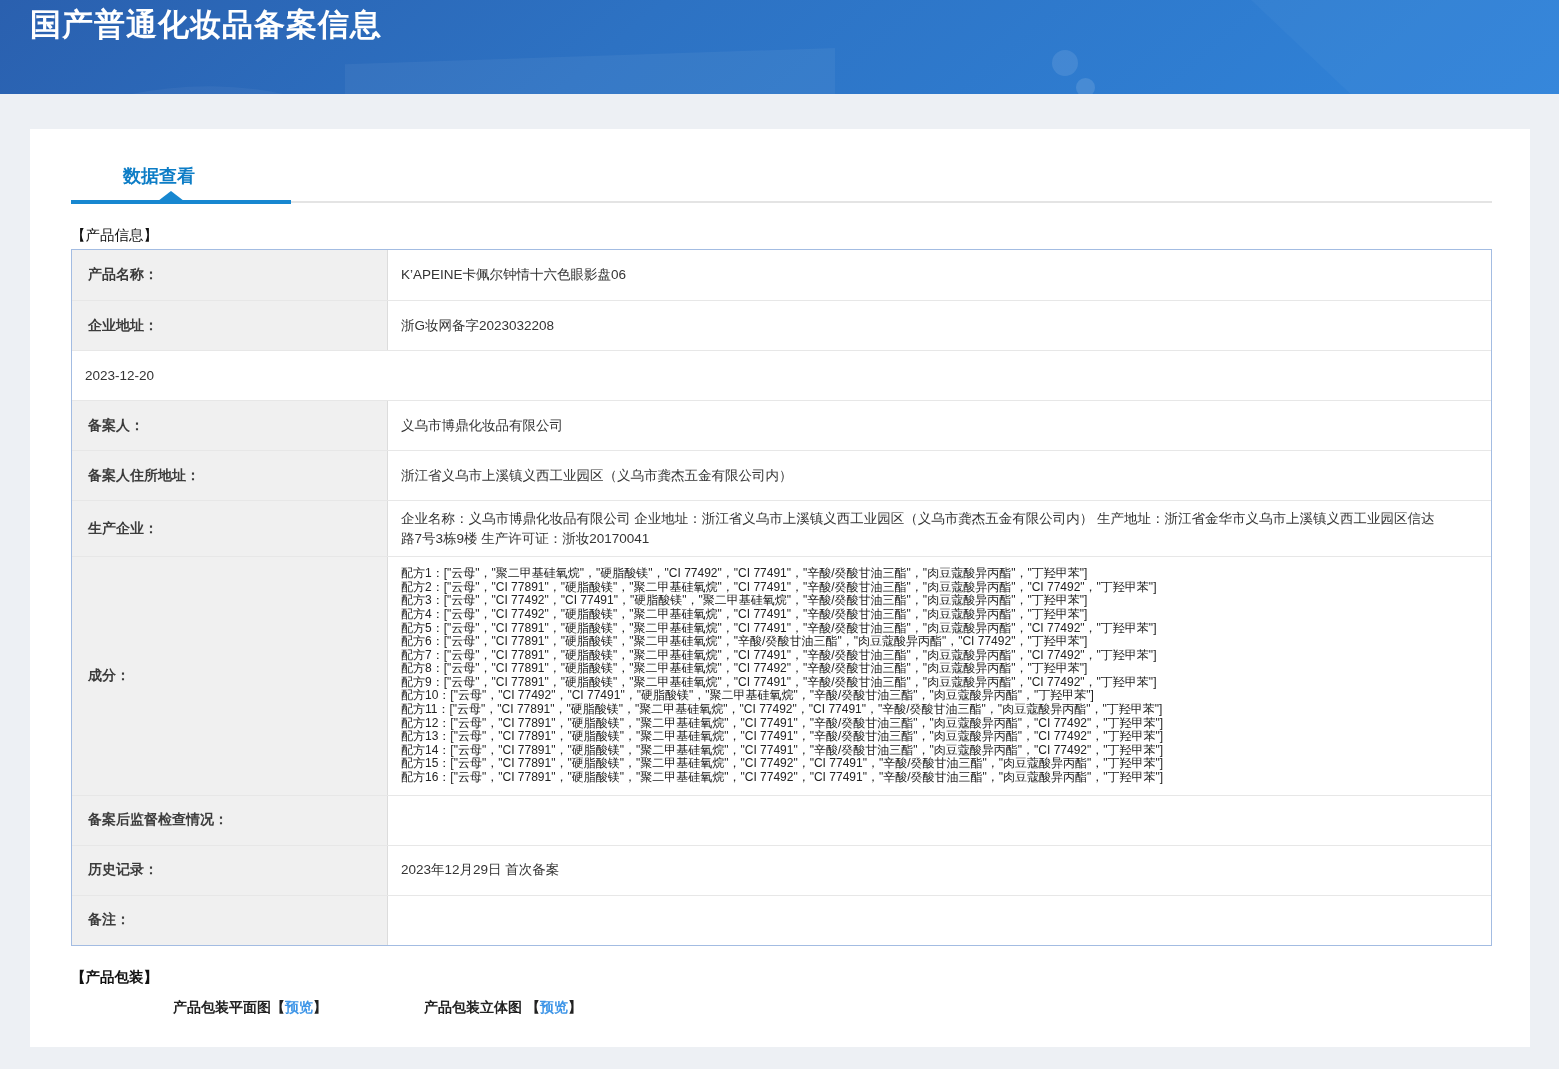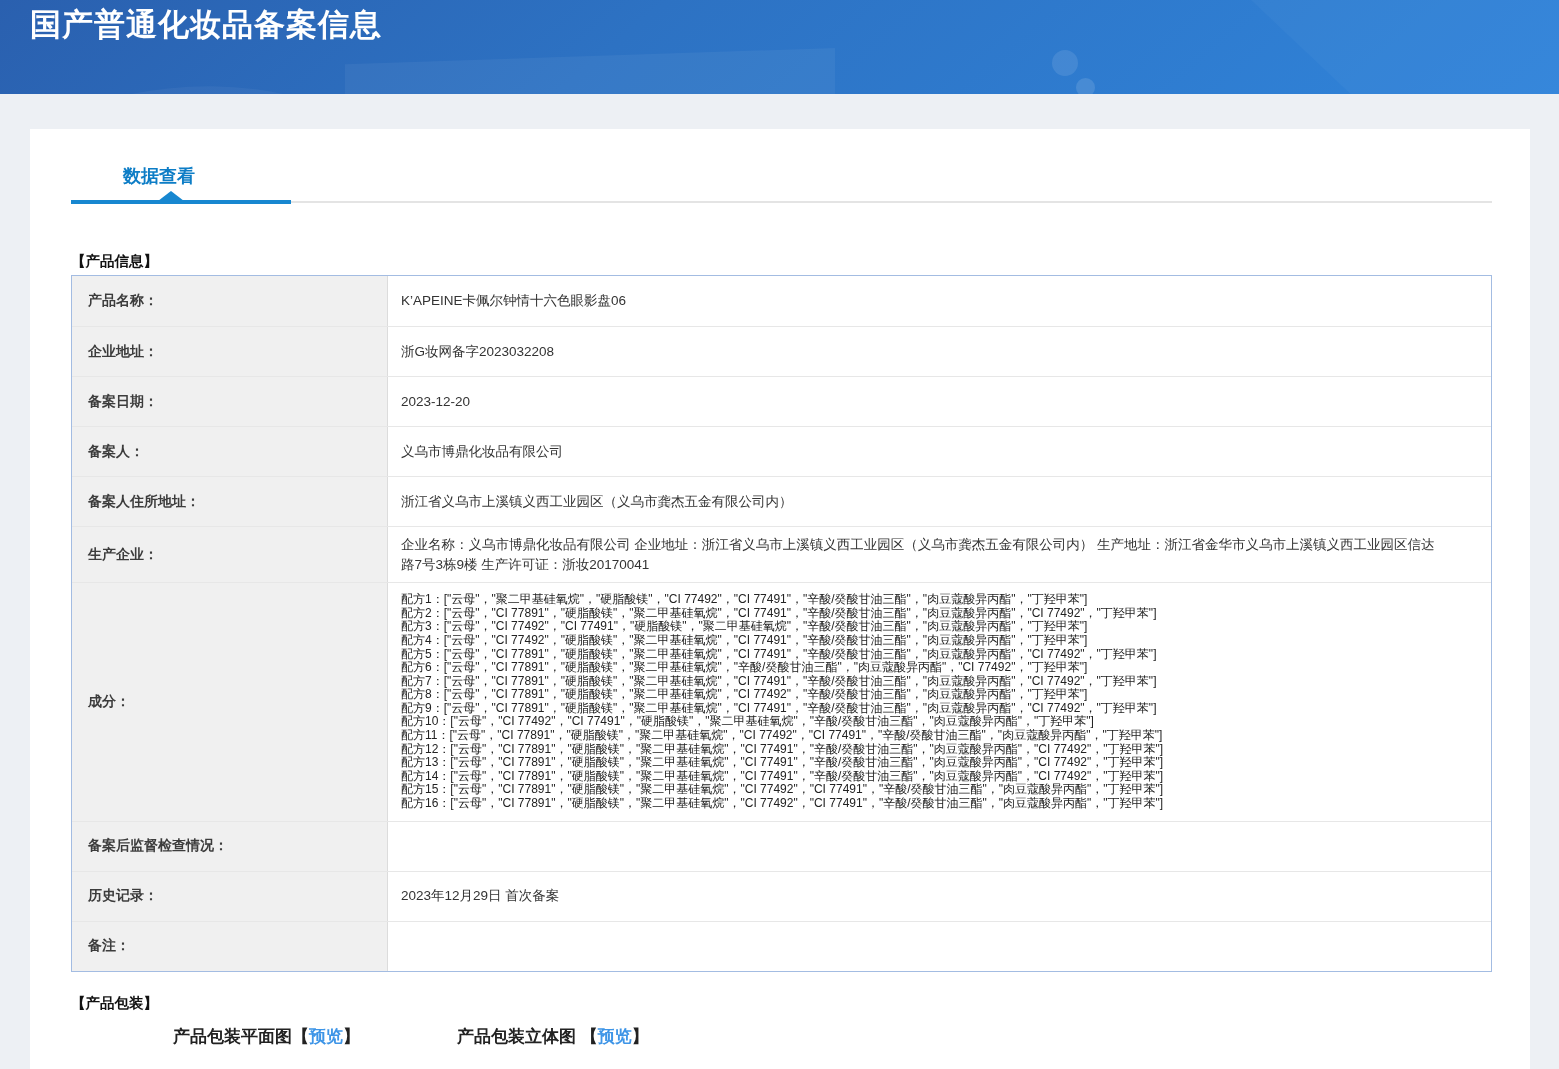--- a/index.html
+++ b/index.html
@@ -58,21 +58,21 @@
     font-size: 18px; font-weight: bold; color: #0d7dc6;
   }
   .tab-rule { position: absolute; left: 0; top: 37px; width: 1421px; height: 2px; background: #e4e4e4; }
   .tab-bar { position: absolute; left: 0; top: 36px; width: 220px; height: 4px; background: #1787d0; }
   .tab-arrow {
     position: absolute; left: 87px; top: 27px; width: 0; height: 0;
     border-left: 13px solid transparent; border-right: 13px solid transparent;
     border-bottom: 10px solid #1787d0;
   }
   
-  .section-title { margin-top: 48px; font-size: 14.5px; font-weight: bold; color: #111; }
+  .section-title { margin-top: 22px; font-size: 14.5px; font-weight: normal; color: #111; }
   
   .info-table { margin-top: 4px; width: 1421px; border: 1px solid #a3bce2; background: #fff; }
   .row { display: flex; border-top: 1px solid #e7e7e7; }
   .row:first-child { border-top: none; }
   .cell-l {
     width: 316px; min-width: 316px;
     background: #f0f0f0; border-right: 1px solid #dcdcdc;
     display: flex; align-items: center;
     padding: 8px 10px 8px 16px;
     font-size: 14px; font-weight: bold; color: #3c3c3c;
@@ -82,21 +82,21 @@
     padding: 8px 55px 8px 13px;
     font-size: 13.5px; color: #333; line-height: 1.45;
   }
   .row-std { min-height: 50px; }
   .row-mfr { min-height: 53px; }
   .row-ing .cell-r { display: block; padding: 10px 20px 10px 13px; }
   .formula-line { font-size: 12px; line-height: 13.6px; color: #222; white-space: nowrap; }
   
   .pack-title { margin-top: 22px; font-size: 14.5px; font-weight: bold; color: #111; }
   .pack-row { display: flex; margin-top: 12px; margin-left: 102px; }
-  .pack-item { font-size: 17px; color: #222; font-weight: bold; white-space: pre; }
+  .pack-item { font-size: 14px; color: #222; font-weight: bold; white-space: pre; }
   .pack-item + .pack-item { margin-left: 97px; }
   .preview-link { color: #3e95e7; font-weight: bold; cursor: pointer; text-decoration: none; }
   .bracket { color: #222; font-weight: bold; }
 </style>
 </head>
 <body>
 
 <div class="hdr">
   <div class="shape s-poly1"></div>
   <div class="shape s-blob"></div>
@@ -125,21 +125,20 @@
       <div class="cell-l">产品名称：</div>
       <div class="cell-r">K’APEINE卡佩尔钟情十六色眼影盘06</div>
     </div>
 
     <div class="row row-std">
       <div class="cell-l">企业地址：</div>
       <div class="cell-r">浙G妆网备字2023032208</div>
     </div>
 
     <div class="row row-std">
-      <div class="cell-l">备案日期：</div>
       <div class="cell-r">2023-12-20</div>
     </div>
 
     <div class="row row-std">
       <div class="cell-l">备案人：</div>
       <div class="cell-r">义乌市博鼎化妆品有限公司</div>
     </div>
 
     <div class="row row-std">
       <div class="cell-l">备案人住所地址：</div>

